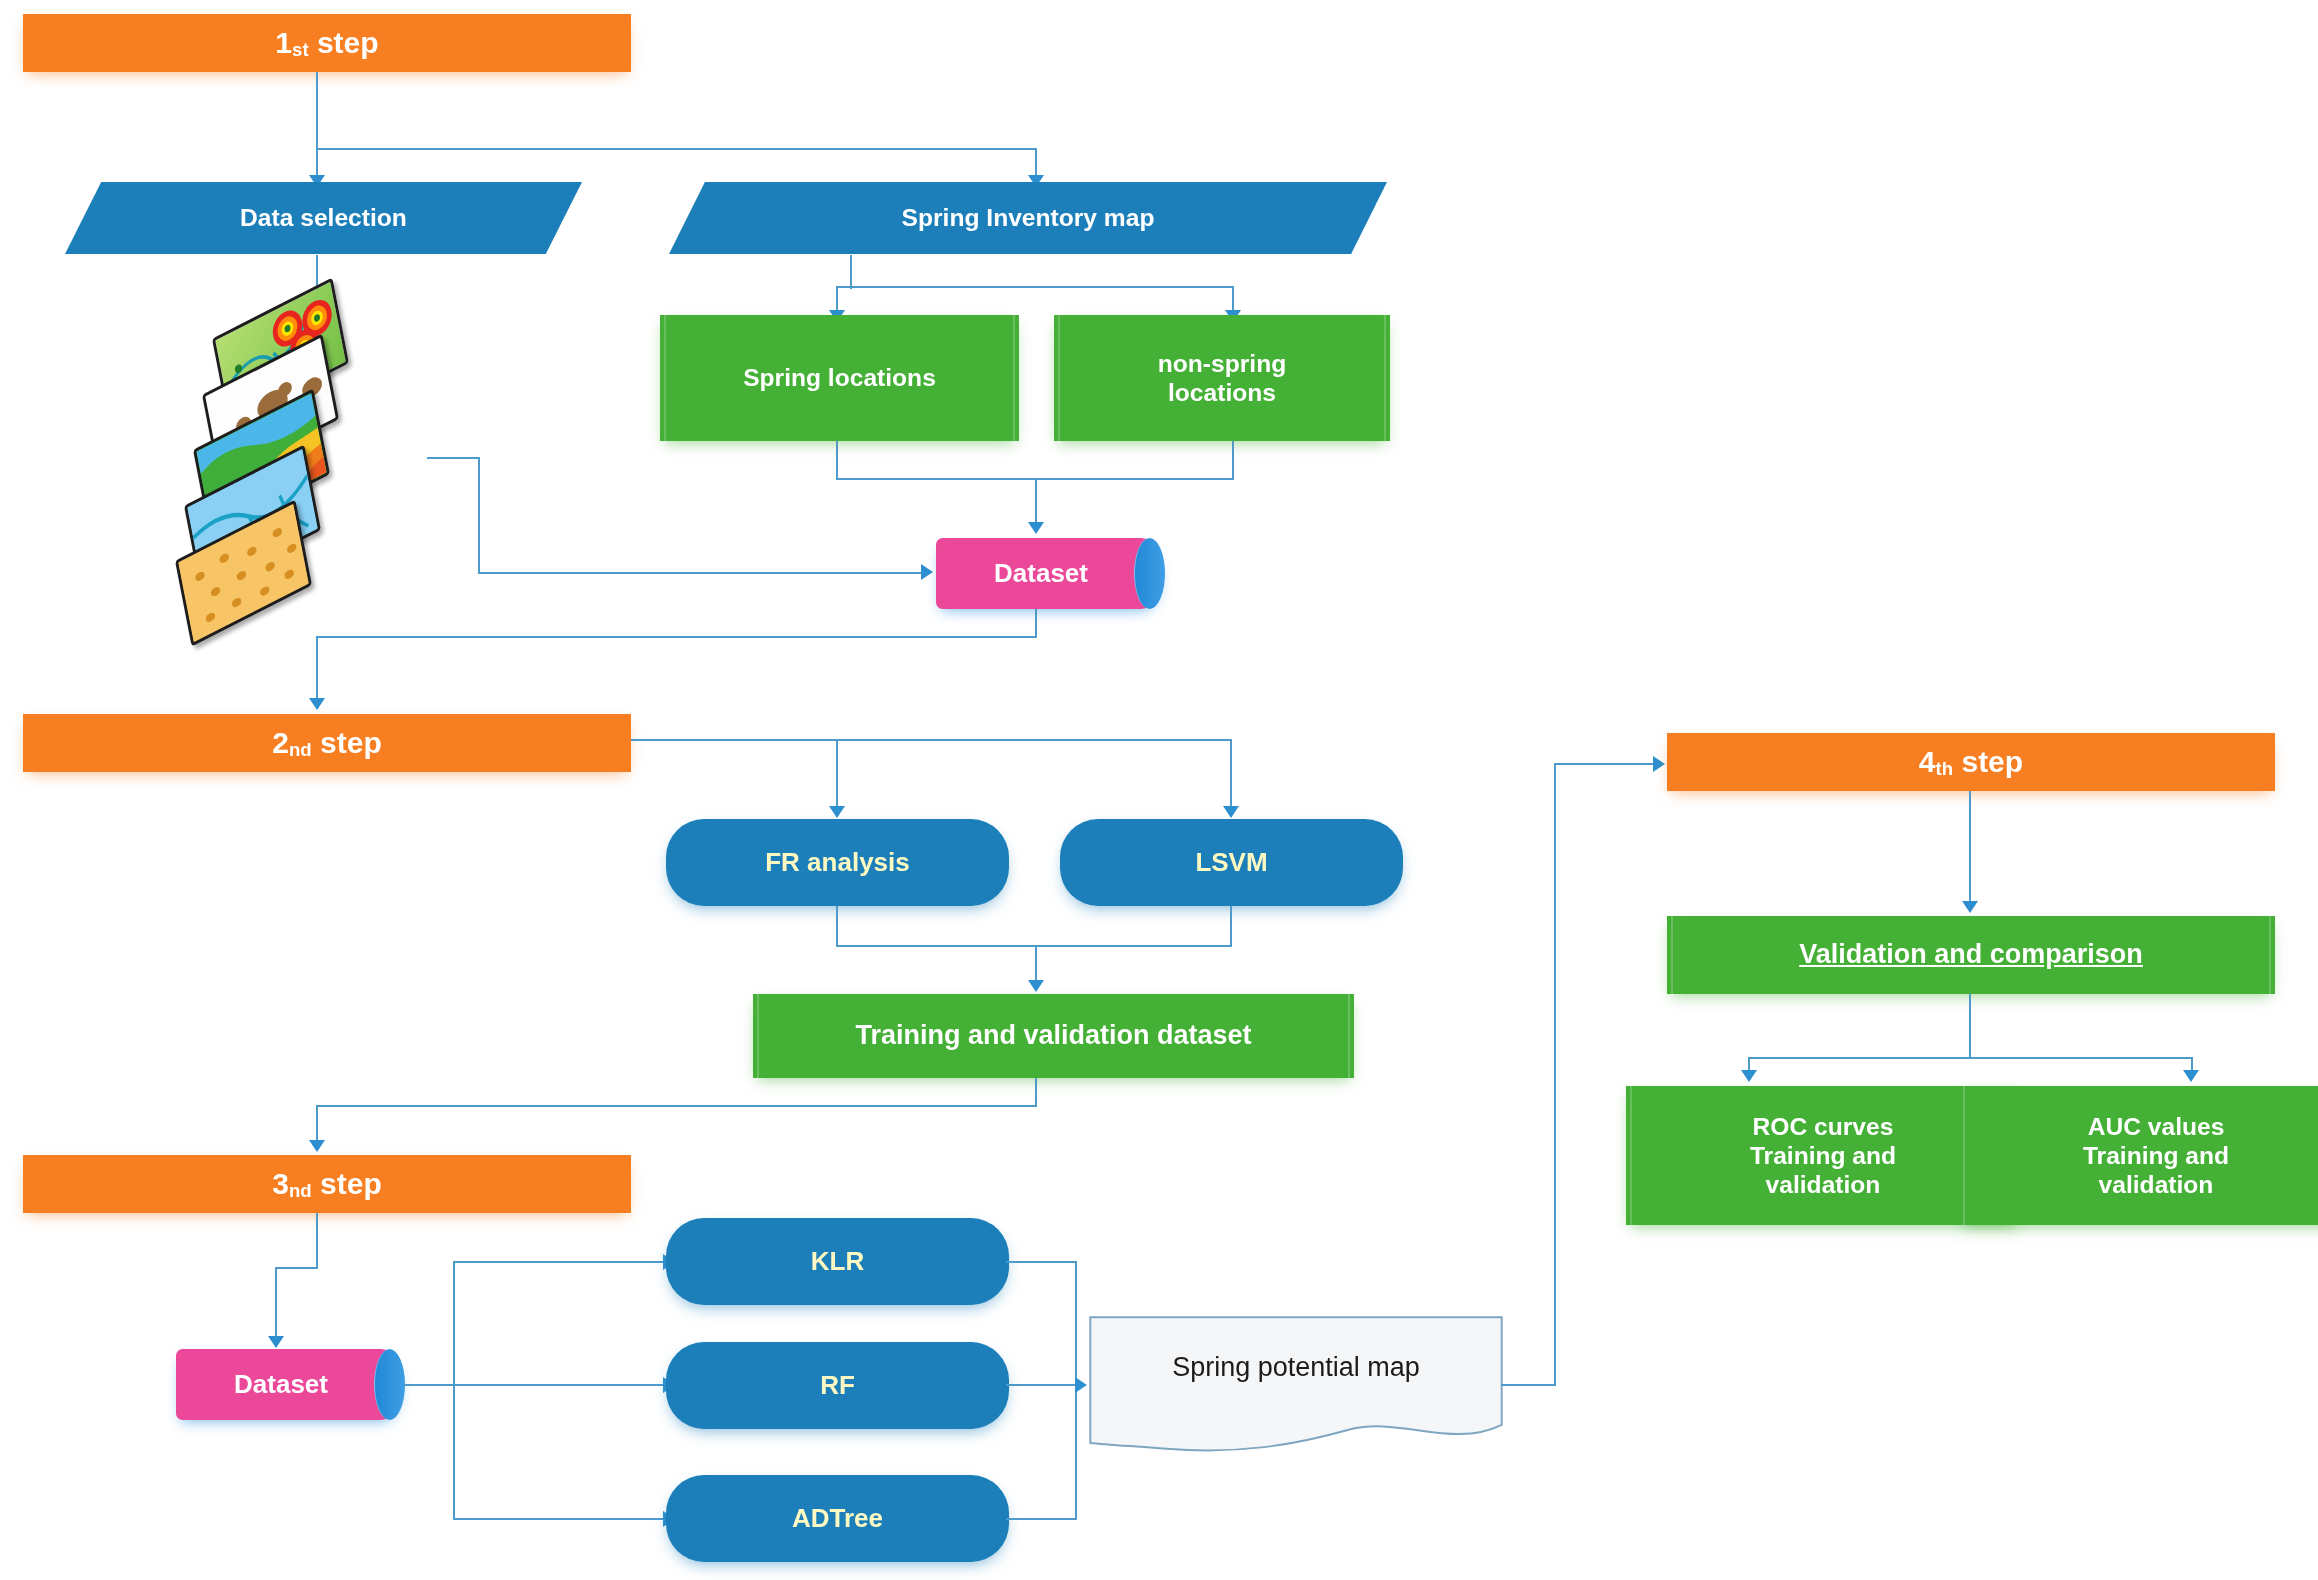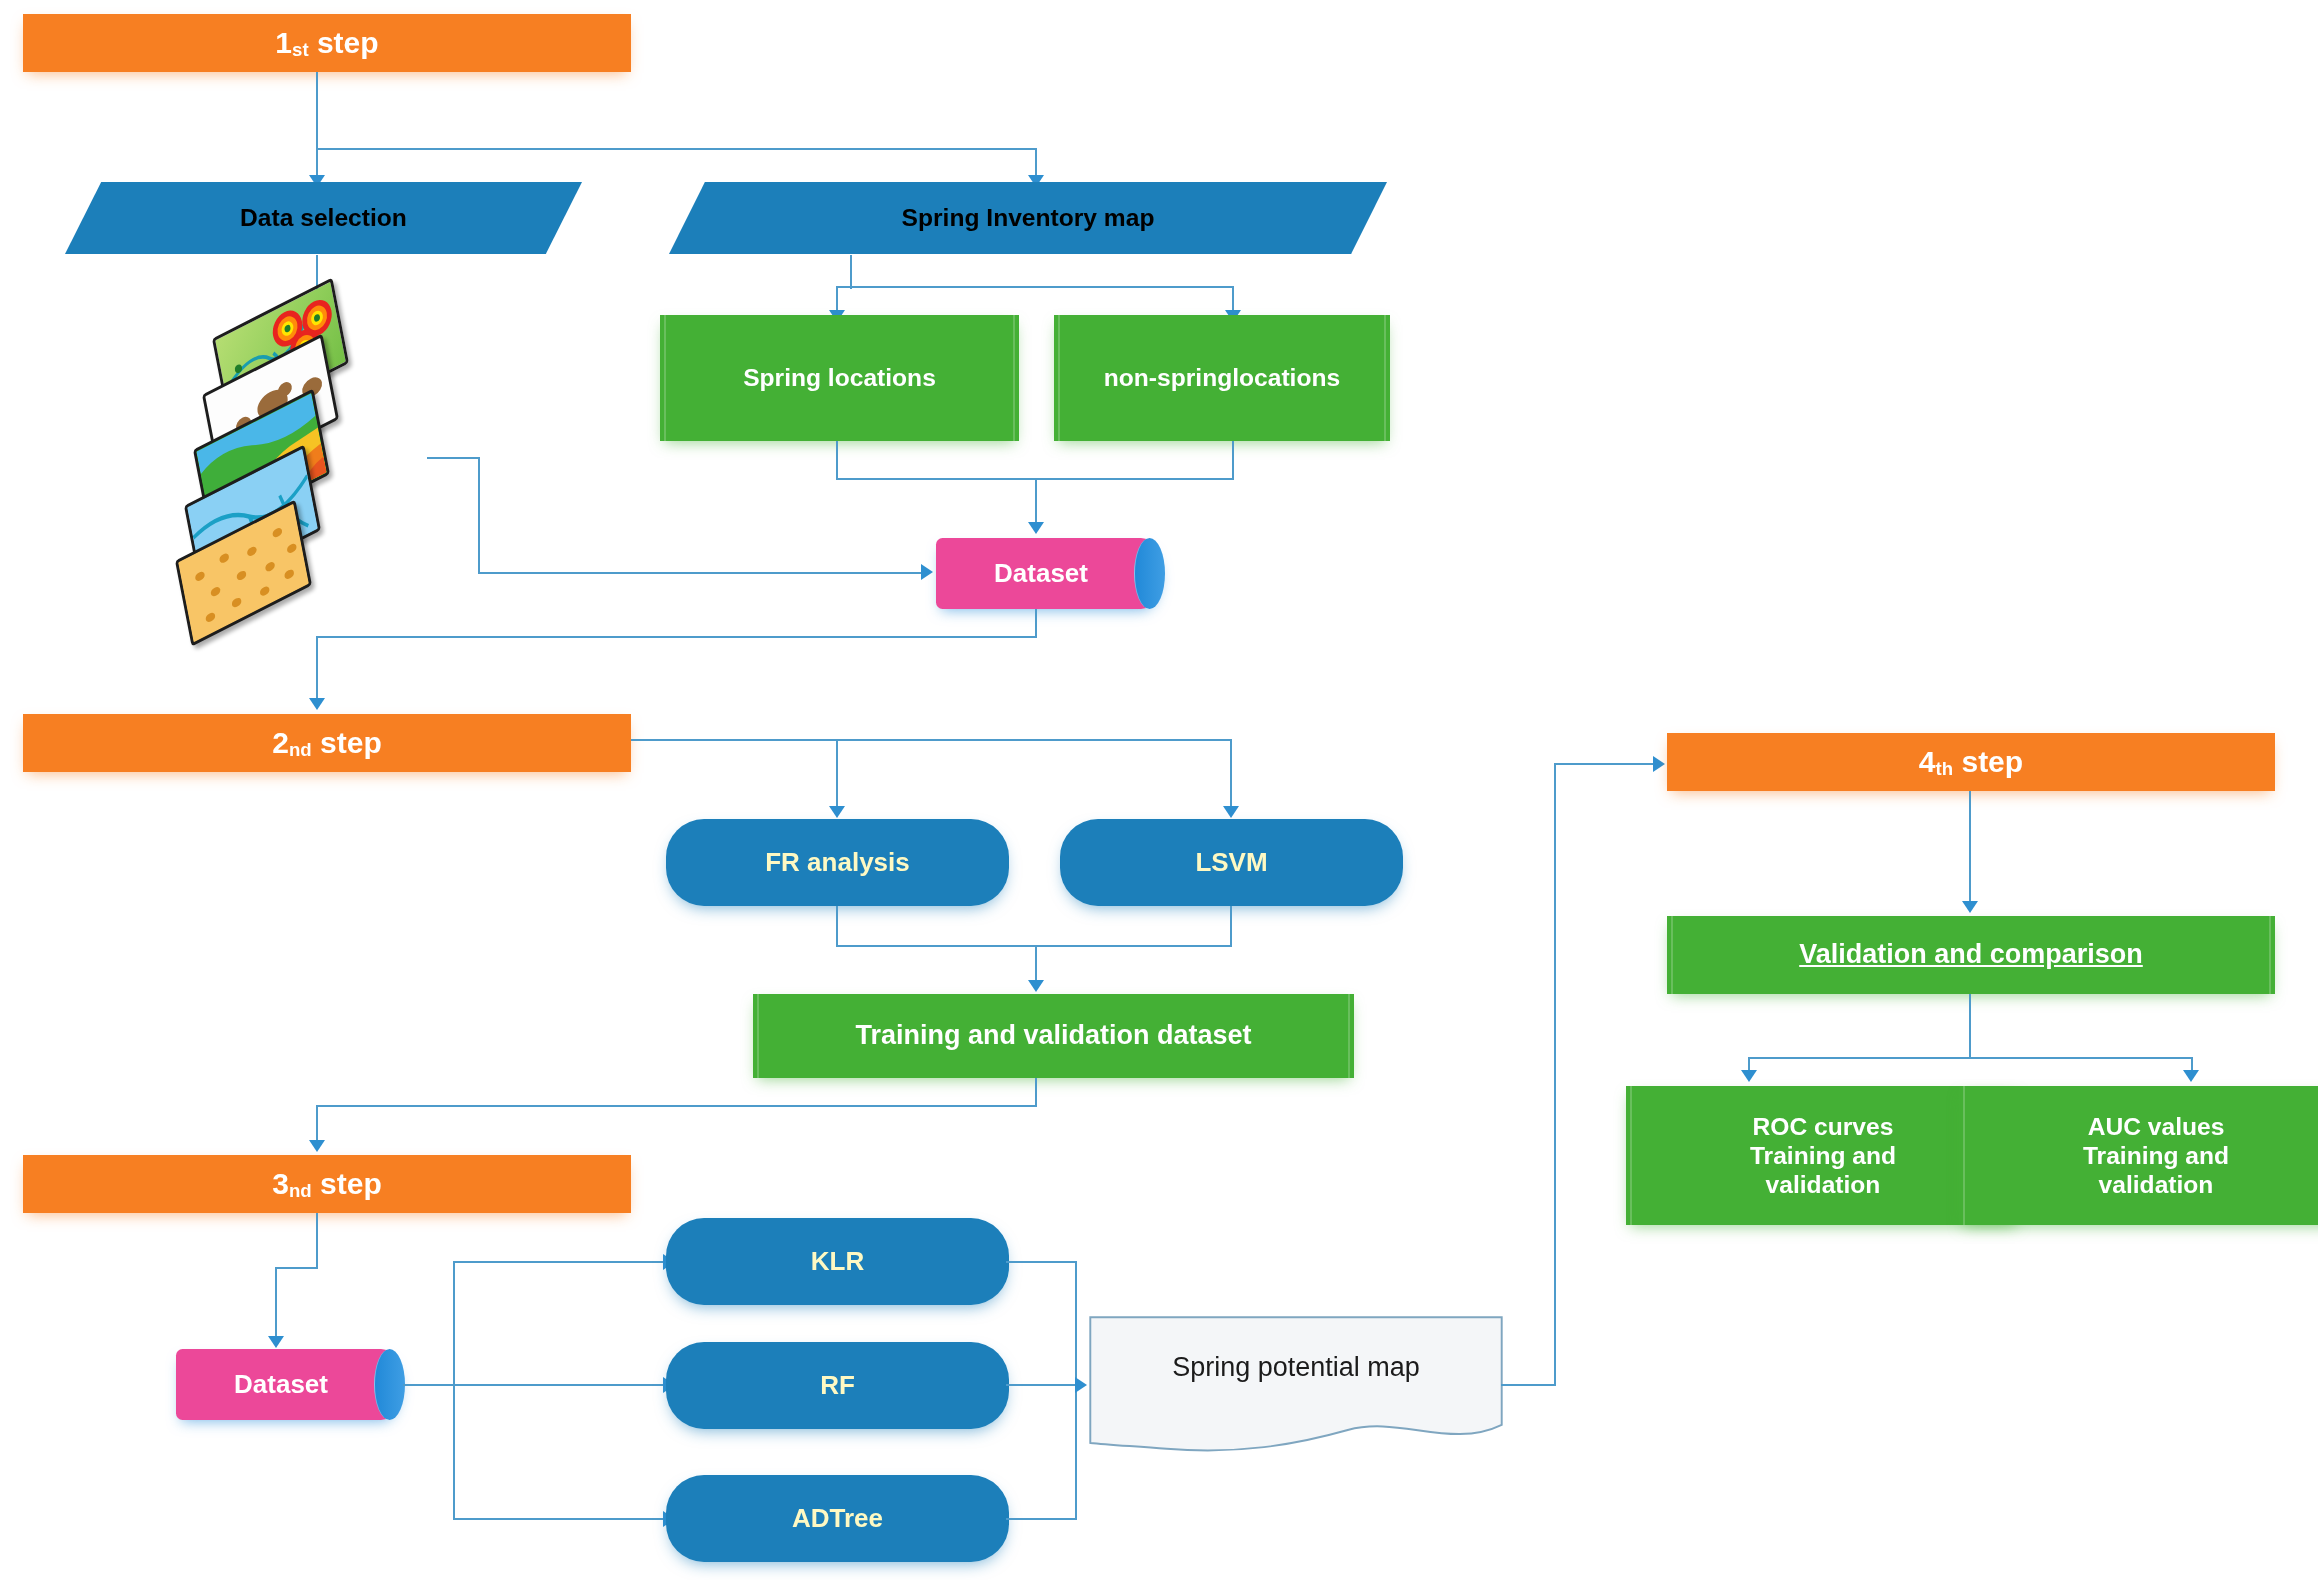--- a/index.html
+++ b/index.html
@@ -17,21 +17,21 @@
                position:relative;top:.12em;letter-spacing:0;}
 
   .green{background:#44B035;font-weight:bold;color:#fff;
          box-shadow:0 5.8px 14.2px -3.9px rgba(68,176,53,.55);}
   .green::before{content:"";position:absolute;left:3.9px;top:0;bottom:0;width:1.9px;
                  background:rgba(255,255,255,.20);}
   .green::after{content:"";position:absolute;right:3.9px;top:0;bottom:0;width:1.9px;
                 background:rgba(255,255,255,.20);}
 
   
-  .para{background:#1C7FBA;font-weight:bold;color:#000000;
+  .para{background:#1C7FBA;font-weight:bold;color:#ffffff;
         box-shadow:0 6.5px 15.5px -5.2px rgba(28,127,186,.6);}
 
   
   .capsule{background:#1C7FBA;font-weight:bold;color:#fef9c3;border-radius:38px/38px;
            box-shadow:0 6.5px 15.5px -5.2px rgba(28,127,186,.6);}
 
   
   .cyl{background:#ec4899;font-weight:bold;color:#fff;
        border-radius:6.5px 23px 23px 6.5px / 6.5px 50% 50% 6.5px;
        box-shadow:0 6.5px 14.2px -5.2px rgba(33,137,216,.6);}
@@ -178,21 +178,21 @@
   <div class="ln lnh" style="left:836px;top:286px;width:398px;"></div>
   <div class="ln lnv" style="left:836px;top:286px;height:26px;"></div>
   <div class="arrow ar-d" style="left:829px;top:310px;"></div>
   <div class="ln lnv" style="left:1232px;top:286px;height:26px;"></div>
   <div class="arrow ar-d" style="left:1225px;top:310px;"></div>
 
   <div class="node green" style="left:660px;top:315px;width:359px;height:126px;font-size:24.6px;align-items:center;">
     <span>Spring locations</span>
   </div>
 
-  <div class="node green" style="left:1054px;top:315px;width:336px;height:126px;font-size:24.6px;">
+  <div class="node green" style="left:1054px;top:315px;width:336px;height:126px;font-size:24.6px;flex-direction:column;">
     <span>non-spring</span>
     <span>locations</span>
   </div>
 
   <div class="ln lnv" style="left:836px;top:441px;height:39px;"></div>
   <div class="ln lnv" style="left:1232px;top:441px;height:39px;"></div>
   <div class="ln lnh" style="left:836px;top:478px;width:398px;"></div>
   <div class="ln lnv" style="left:1035px;top:478px;height:47px;"></div>
   <div class="arrow ar-d" style="left:1028px;top:522px;"></div>
 

